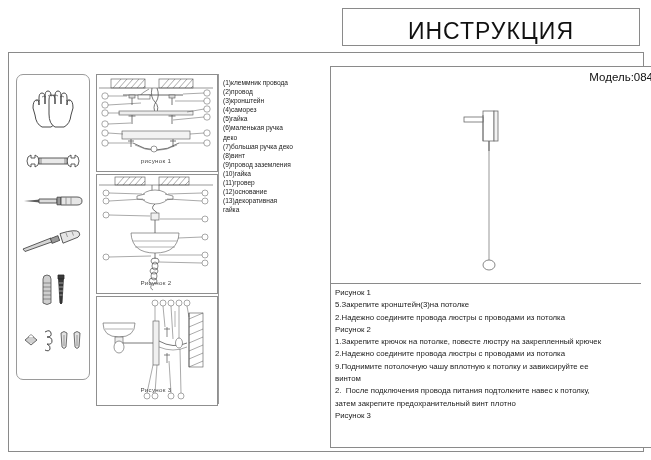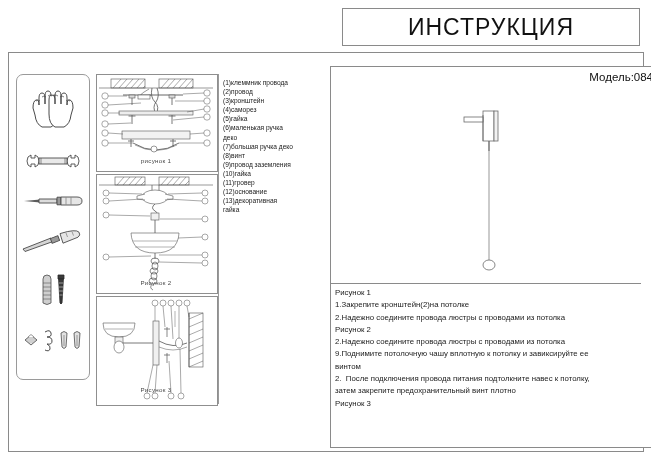--- a/index.html
+++ b/index.html
@@ -9,21 +9,21 @@
     color:#1a1a1a;
     overflow:hidden;
     position:relative;
   }
   .page{position:absolute;inset:0;}
 
   
   .title-box{
     position:absolute;left:342px;top:8px;width:296px;height:36px;
     border:1px solid #8a8a8a;background:#fff;
-    display:flex;align-items:center;justify-content:center;
+    display:flex;align-items:flex-end;justify-content:center;
   }
   .title-box .t{
     font-size:23px;letter-spacing:1px;font-weight:400;color:#111;
     white-space:nowrap;
   }
 
   
   .frame{
     position:absolute;left:8px;top:52px;width:634px;height:398px;
     border:1px solid #8a8a8a;background:#fff;
@@ -394,23 +394,24 @@
 
           <ellipse cx="158" cy="172" rx="6" ry="5" fill="#fff"></ellipse>
         </g>
       </svg>
     </div>
 
     <div class="rdivider"></div>
 
     <div class="steps">
       <div class="ln">Рисунок 1</div>
-      <div class="ln">1.Закрепите кронштейн(2)на потолке</div>
+      <div class="ln">5.Закрепите кронштейн(3)на потолке</div>
       <div class="ln">2.Надежно соедините провода люстры с проводами из потолка</div>
       <div class="ln">Рисунок 2</div>
+      <div class="ln">1.Закрепите крючок на потолке, повесте люстру на закрепленный крючек</div>
       <div class="ln">2.Надежно соедините провода люстры с проводами из потолка</div>
       <div class="ln">9.Поднимите потолочную чашу вплотную к потолку и завиксируйте ее
 винтом</div>
       <div class="ln">2.  После подключения провода питания подтолкните навес к потолку,
 затем закрепите предохранительный винт плотно</div>
       <div class="ln">Рисунок 3</div>
     </div>
   </div>
 
 </div>

